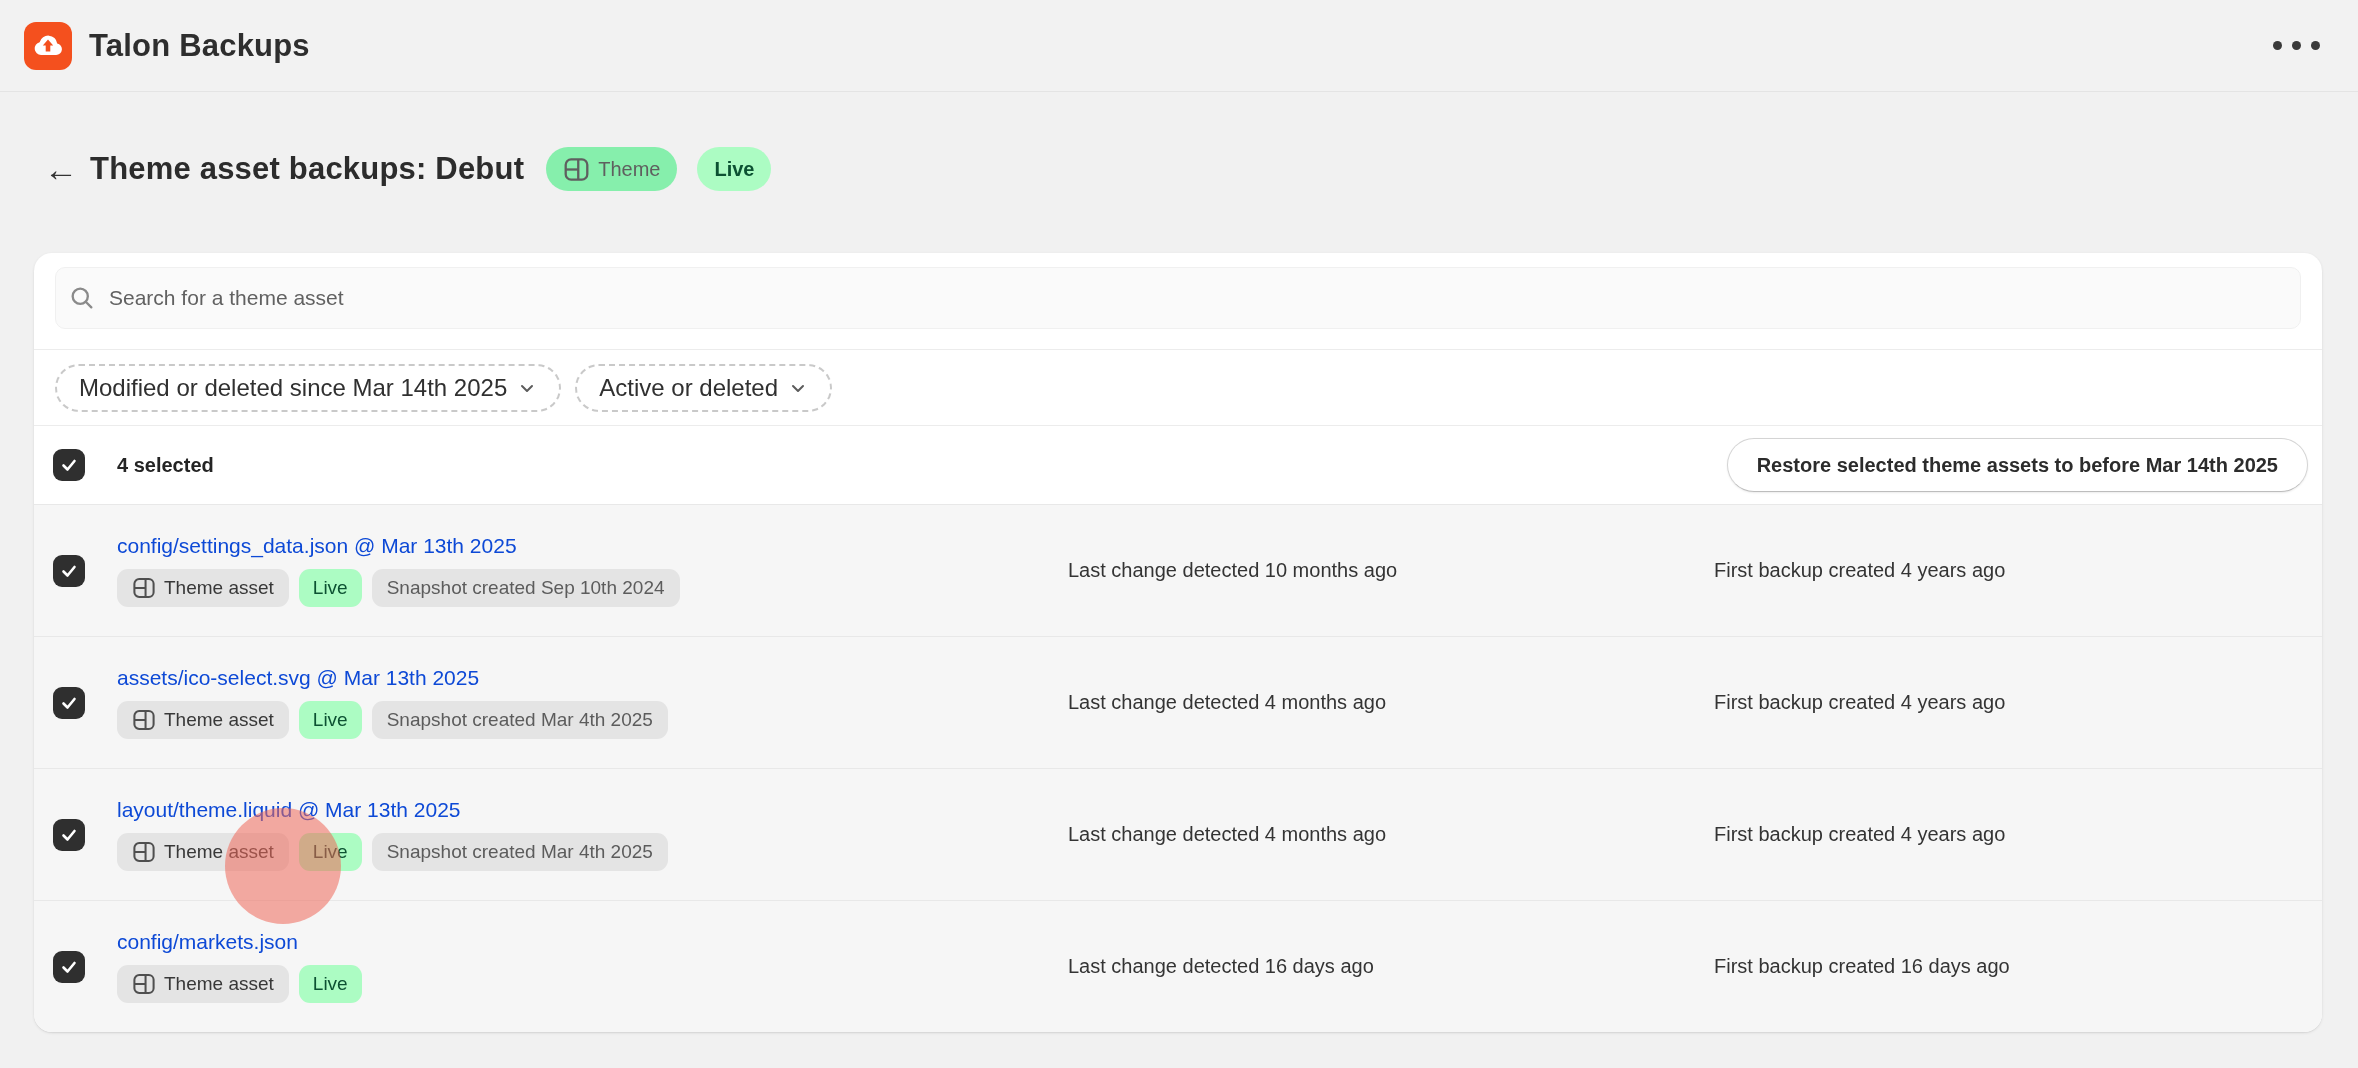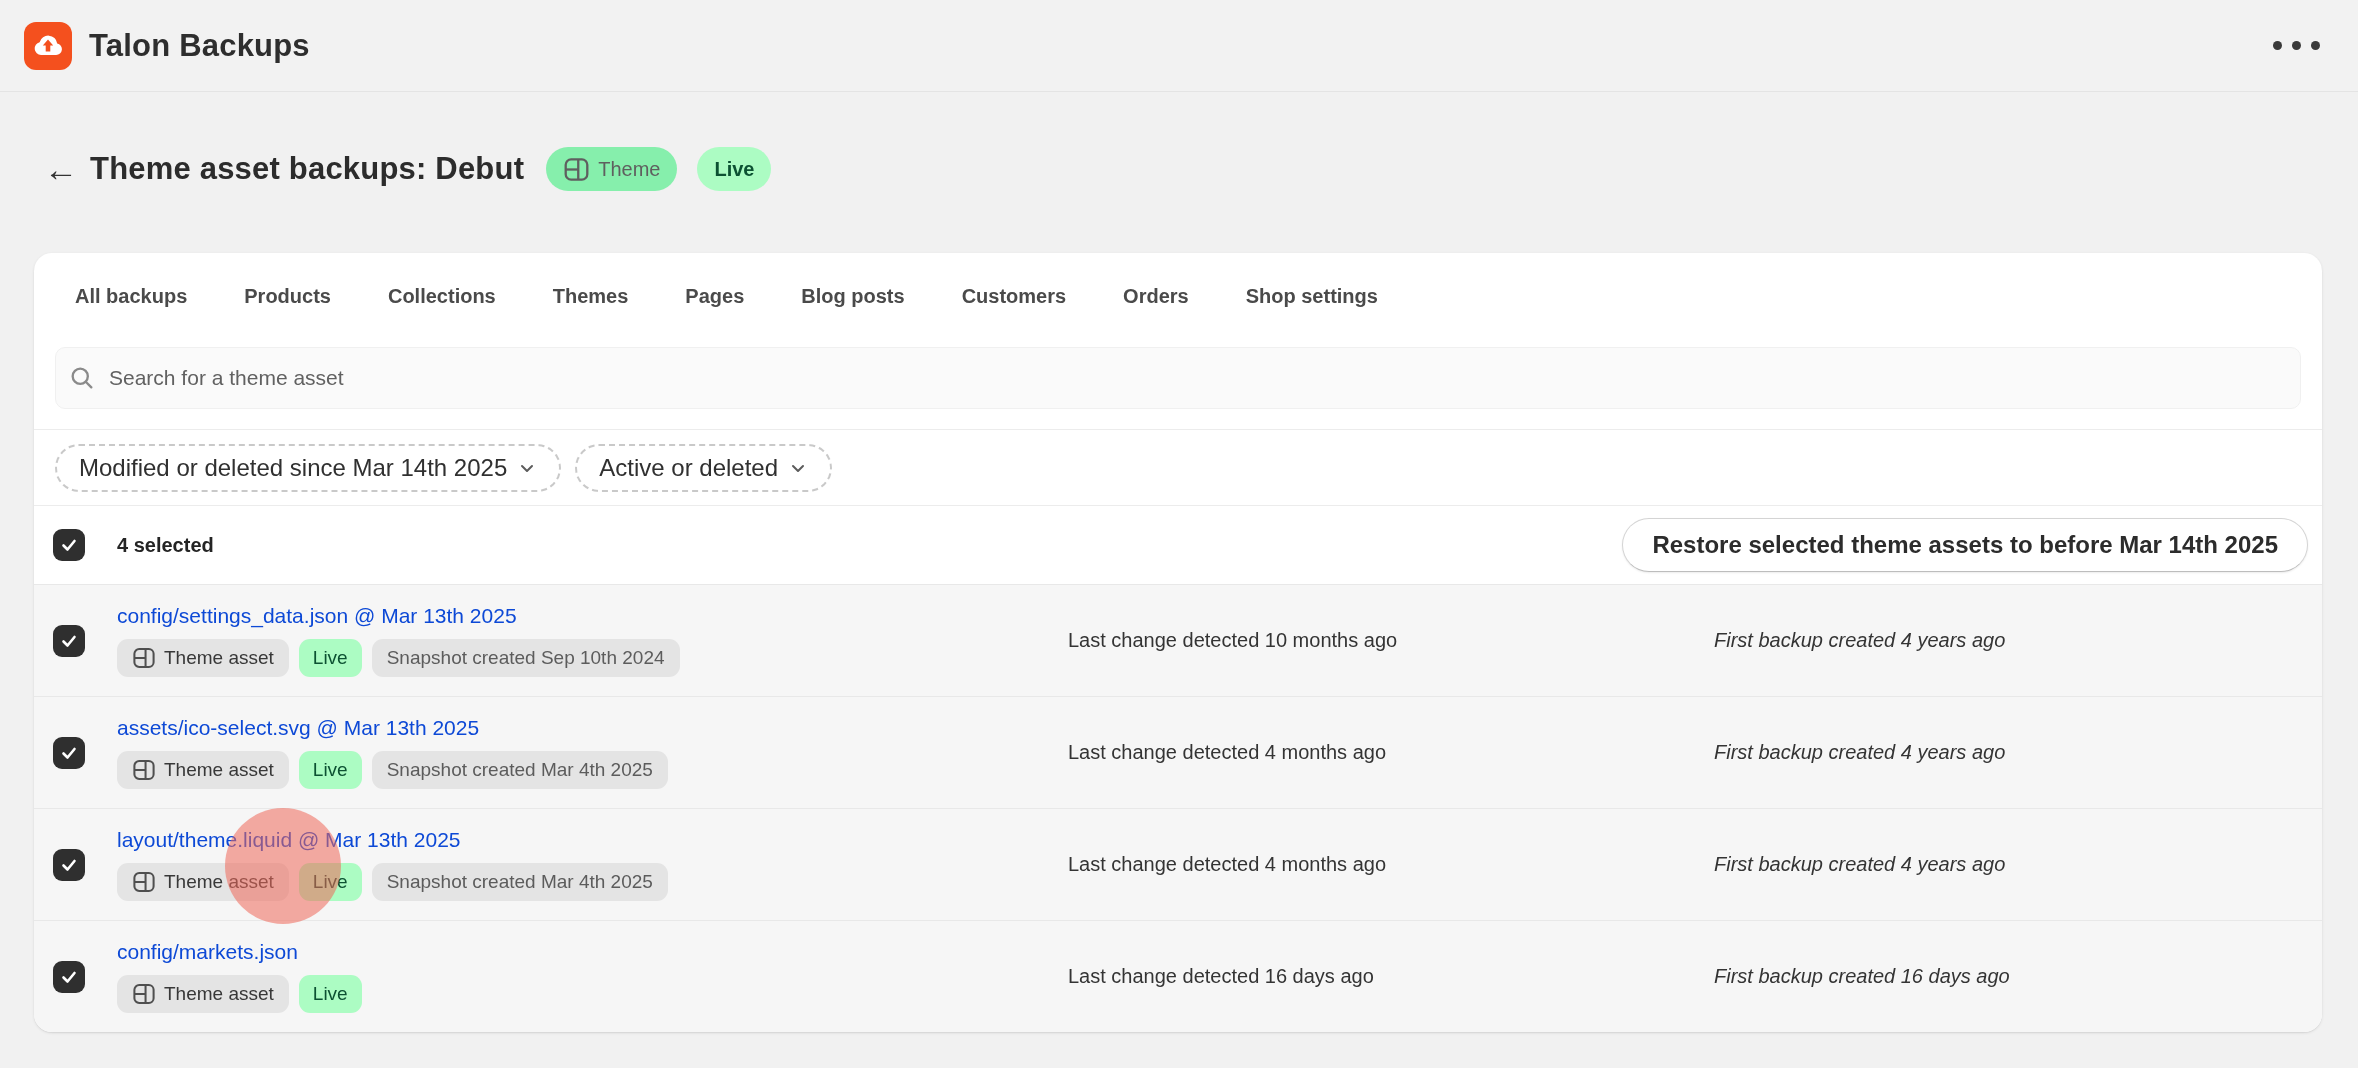--- a/index.html
+++ b/index.html
@@ -60,21 +60,21 @@
   
   .sel-header { display: flex; align-items: center; height: 78px; padding: 0 14px 0 19px; background: #fff; flex: 0 0 auto; }
   .checkbox {
     width: 32px; height: 32px; border-radius: 9px; background: #2f2f2f;
     display: flex; align-items: center; justify-content: center; cursor: pointer; flex: 0 0 auto;
   }
   .sel-count { font-size: 20px; font-weight: 600; margin-left: 32px; color: #242424; }
   .restore-btn {
     margin-left: auto; height: 54px; padding: 0 29px; background: #fff;
     border: 1px solid #d4d4d4; border-bottom-color: #bdbdbd; border-radius: 27px;
-    font-size: 24px; font-weight: 600; color: #2c2c2c;
+    font-size: 20px; font-weight: 600; color: #2c2c2c;
     box-shadow: 0 1px 2px rgba(0,0,0,.08);
     display: inline-flex; align-items: center; cursor: pointer; white-space: nowrap;
     font-family: inherit;
   }
   
   .rows { flex: 1 1 auto; display: flex; flex-direction: column; }
   .row {
     flex: 1 1 0; background: #f6f6f6; border-top: 1px solid #e8e8e8;
     display: flex; align-items: center; padding-left: 19px; cursor: pointer;
   }
@@ -83,21 +83,21 @@
   .asset-link { font-size: 21px; color: #0d49d6; width: max-content; cursor: pointer; }
   .badge-line { display: flex; gap: 10px; margin-top: 11px; }
   .row-badge {
     display: inline-flex; align-items: center; gap: 8px; height: 38px;
     padding: 0 15px; border-radius: 11px; font-size: 19px;
     background: #e4e4e4; color: #383838;
   }
   .row-badge.green { background: #acfcc3; color: #0c5132; padding: 0 14px; }
   .row-badge.snapshot { color: #5c5c5c; }
   .cell-mid { width: 646px; font-size: 20px; color: #343434; }
-  .cell-right { flex: 1; font-size: 20px; color: #343434; font-style: italic; }
+  .cell-right { flex: 1; font-size: 20px; color: #343434; }
   
   .cursor-circle {
     position: absolute; left: 225px; top: 808px; width: 116px; height: 116px;
     border-radius: 50%; background: rgba(238,103,90,0.55); pointer-events: none; z-index: 5;
   }
   svg { display: block; }
 </style>
 </head>
 <body>
 
@@ -127,31 +127,20 @@
     </svg>
     <span>Theme</span>
   </span>
   <span class="pill-badge green">
     <span>Live</span>
   </span>
 </div>
 
 <div class="card">
 
-  <div class="tabs" id="tabbar">
-      <div class="tab">All backups</div>
-      <div class="tab">Products</div>
-      <div class="tab">Collections</div>
-      <div class="tab">Themes</div>
-      <div class="tab">Pages</div>
-      <div class="tab">Blog posts</div>
-      <div class="tab">Customers</div>
-      <div class="tab">Orders</div>
-      <div class="tab">Shop settings</div>
-    </div>
 
   <div class="search-wrap">
     <div class="search-input">
       <svg width="28" height="28" viewBox="0 0 24 24">
         <circle cx="10.5" cy="10.5" r="6.5" fill="none" stroke="#8a8a8a" stroke-width="2"></circle>
         <line x1="15.4" y1="15.4" x2="20" y2="20" stroke="#8a8a8a" stroke-width="2" stroke-linecap="round"></line>
       </svg>
       <span class="search-placeholder">Search for a theme asset</span>
     </div>
   </div>

